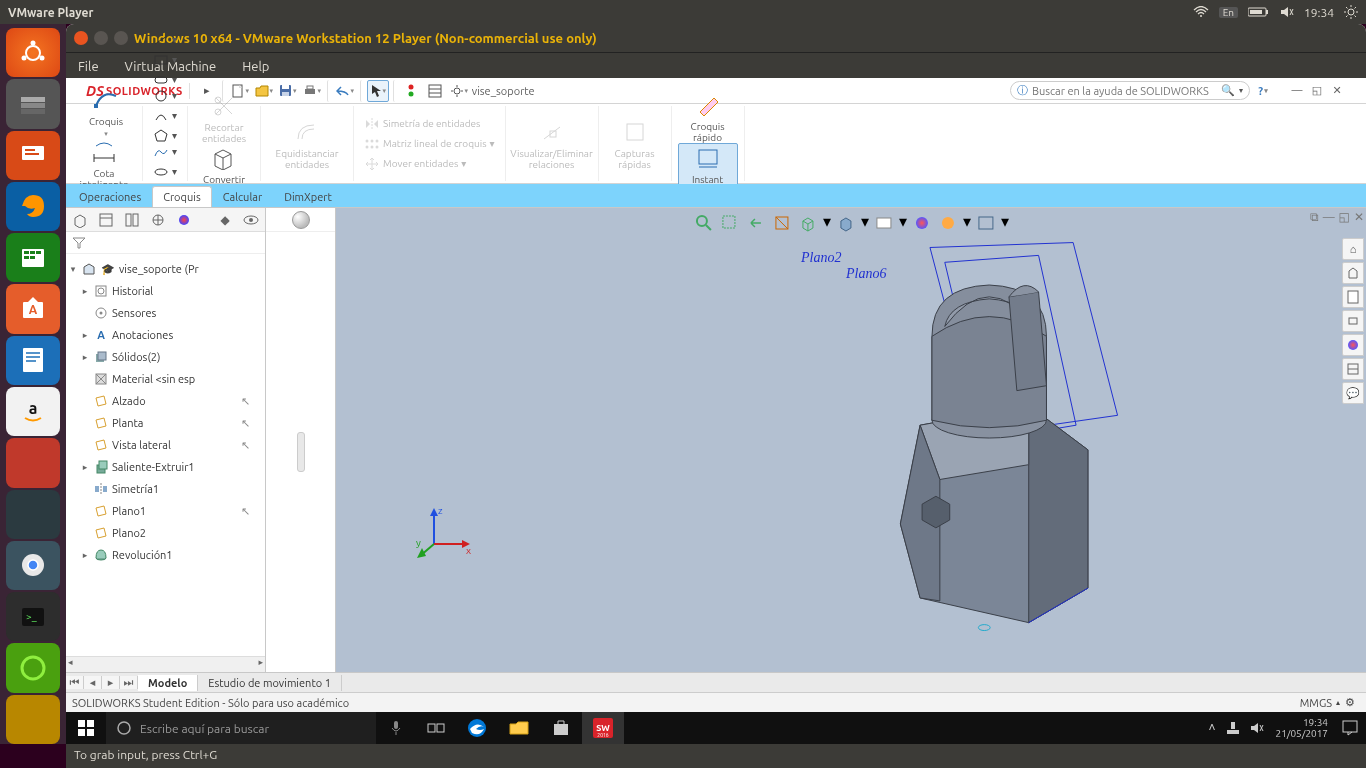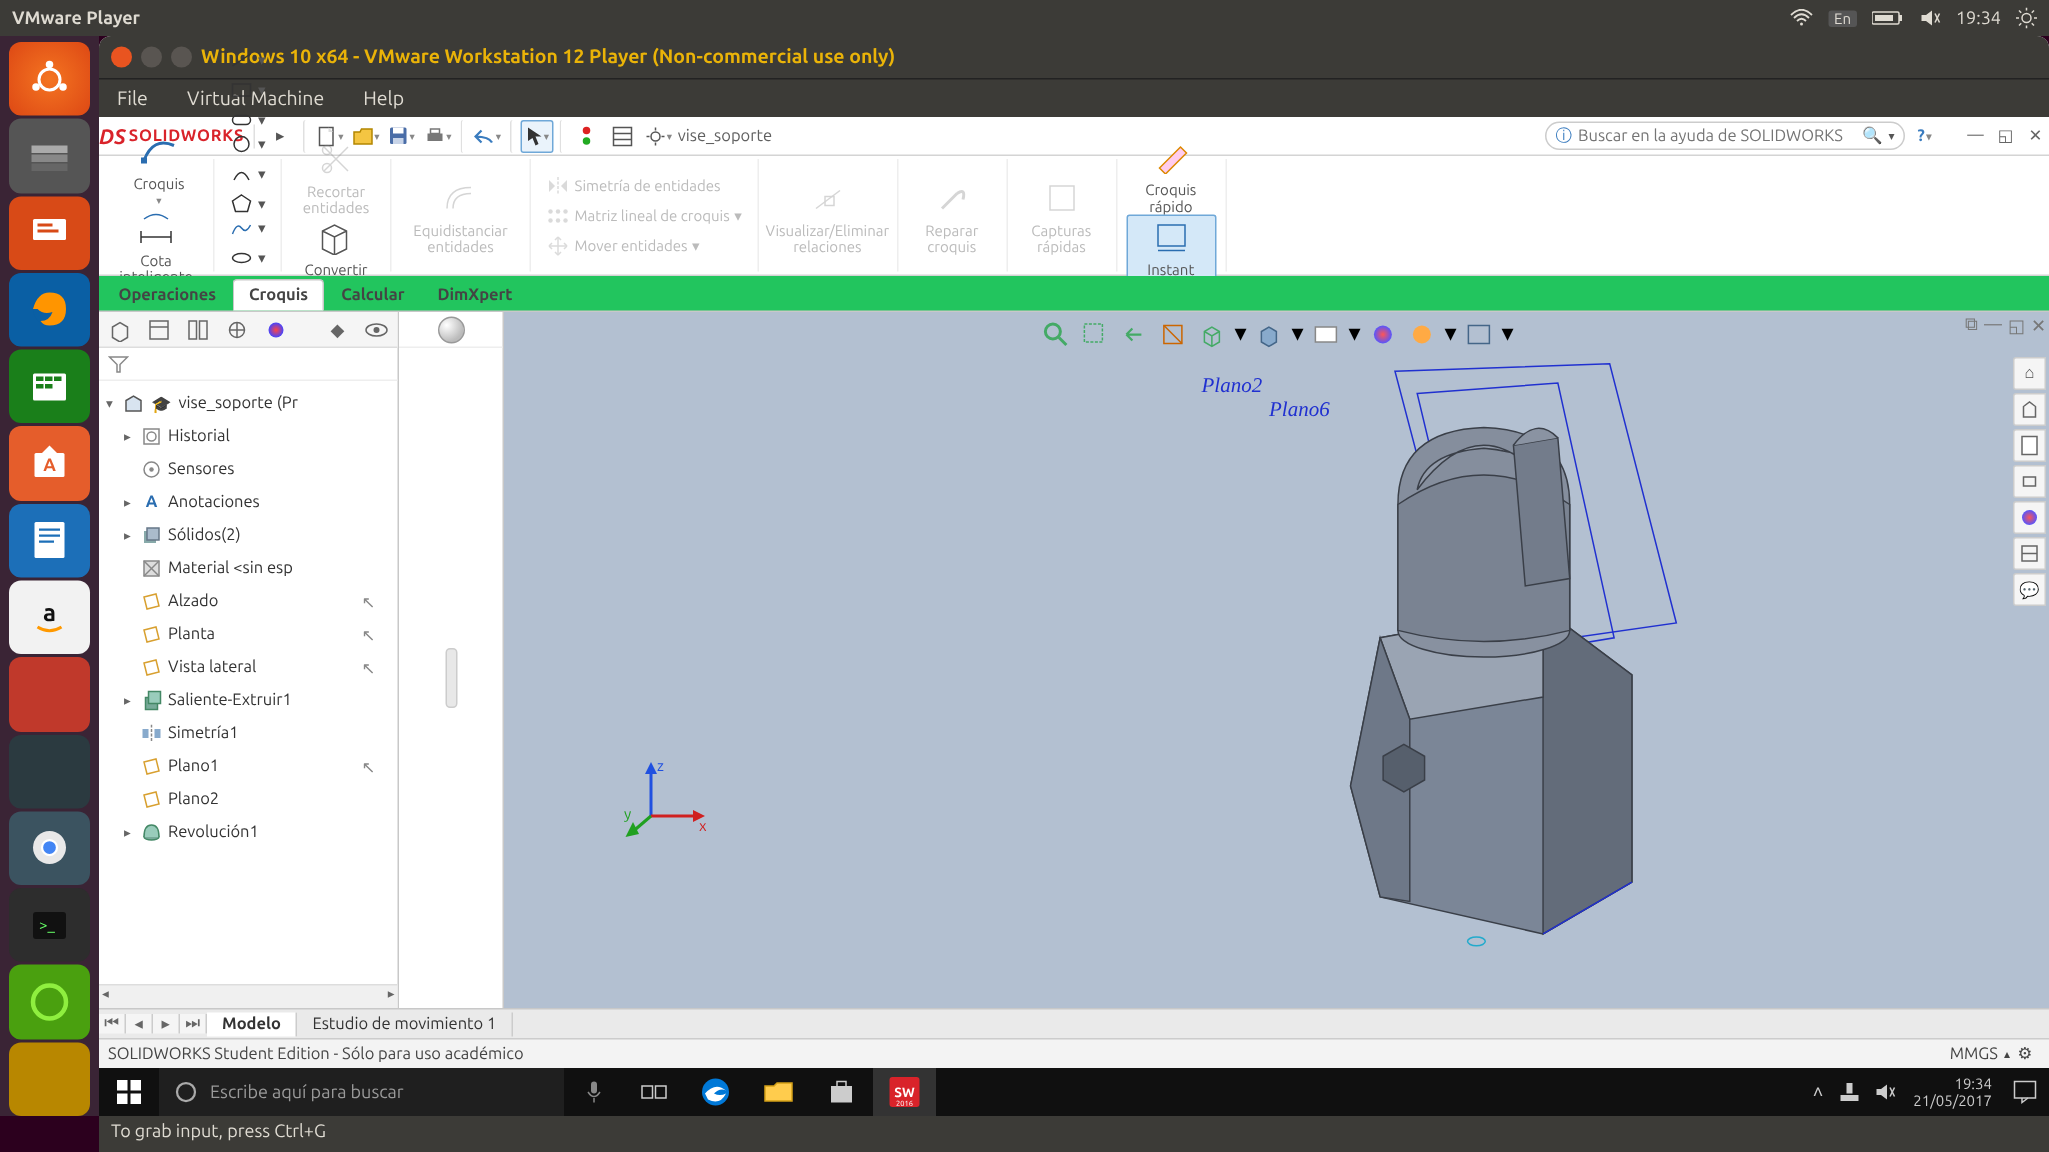--- a/index.html
+++ b/index.html
@@ -44,21 +44,21 @@
 .vm-title { font-weight: bold; }
 
 
 .vm-menubar { height: 26px; background: #3c3b37; color: #dfdbd2; display: flex; align-items: center; padding: 0 6px; font-size: 13px; gap: 14px; border-top: 1px solid #222; }
 .vm-menubar span { padding: 4px 6px; }
 
 
 .sw-window { flex: 1; display: flex; flex-direction: column; background: #fff; }
 
 
-.sw-topbar { height: 26px; background: #fff; border-bottom: 1px solid #d4d4d4; display: flex; align-items: center; padding: 0 0; font-size: 11px; color: #555; gap: 2px; }
+.sw-topbar { height: 26px; background: #fff; border-bottom: 1px solid #d4d4d4; display: flex; align-items: center; padding: 0 20px; font-size: 11px; color: #555; gap: 2px; }
 .sw-logo { display:flex; align-items:center; gap:2px; padding-right:6px; border-right:1px solid #e0e0e0; margin-right:4px;}
 .sw-logo-ds { color:#d9232a; font-weight:bold; font-style:italic; font-size:14px; }
 .sw-logo-text { color:#d9232a; font-weight:bold; letter-spacing:0.5px; font-size:11px;}
 .qa-btn { width: 22px; height: 22px; display:inline-flex; align-items:center; justify-content:center; color:#555; border-radius:2px; }
 .qa-btn.sep { border-left:1px solid #e0e0e0; margin-left:2px; padding-left:4px; width:auto; }
 .qa-dd::after { content:"▾"; font-size:7px; color:#888; margin-left:1px; }
 .sw-doc-title { flex:1; color:#606060; }
 .sw-search { display:flex; align-items:center; border:1px solid #ccc; border-radius:10px; padding:1px 6px; width:240px; gap:4px; background:#fff;}
 .sw-search input { border:none; outline:none; font-size:11px; flex:1; background:transparent; }
 .sw-wincontrols { display:flex; gap:2px; margin-left:12px; color:#666; }
@@ -73,21 +73,21 @@
 .rg-label { font-size:10px; color:#555; text-align:center; line-height:11px; }
 .rg-big.disabled .rg-label, .rib-line.disabled { color:#bbb; }
 .rg-big.disabled svg { opacity:0.35; }
 .rg-big.active { background:#d4e8f8; border:1px solid #6fa8d8; border-radius:2px;}
 .rib-col { display:flex; flex-direction:column; gap:4px; justify-content:center; padding:0 4px;}
 .rib-line { display:flex; align-items:center; gap:3px; font-size:10px; color:#555; }
 .rib-line.disabled svg{opacity:0.3;}
 .mini-ico { width:16px; height:16px; display:inline-flex; align-items:center; justify-content:center; }
 
 
-.cm-tabs { height:24px; background:#22c55e; border-bottom:1px solid #c8c8c8; display:flex; align-items:flex-end; font-size:11px; padding-left:2px;font-weight:bold; }
+.cm-tabs { height:24px; background:#7dd3fc; border-bottom:1px solid #c8c8c8; display:flex; align-items:flex-end; font-size:11px; padding-left:2px; }
 .cm-tab { padding:4px 10px; color:#444; border:1px solid transparent; border-bottom:none; }
 .cm-tab.active { background:#fff; border-color:#c8c8c8; border-radius:3px 3px 0 0; }
 
 
 .sw-main { flex:1; display:flex; position:relative; background:#b3c0d1; }
 
 
 .fm-panel { width:200px; background:#fff; border-right:1px solid #c8c8c8; display:flex; flex-direction:column; }
 .fm-tabs { height:24px; background:#f5f5f5; border-bottom:1px solid #ddd; display:flex; align-items:center; gap:6px; padding:0 4px;}
 .fm-tab-ico { width:20px; height:20px; display:flex; align-items:center; justify-content:center; color:#666; font-size:12px;}
@@ -572,31 +572,20 @@
               </svg>
             </span>
           <span class="rg-label" style="white-space:pre-line;">Visualizar/Eliminar
 relaciones</span>
         </div>
       </div>
       <div class="ribbon-group">
         <div class="rg-big disabled">
           <span class="rg-icon">
               <svg width="22" height="22">
-                <path d="M4 18 L14 8 M14 8 Q20 4 18 12" stroke="#888" fill="none" stroke-width="2"></path>
-              </svg>
-            </span>
-          <span class="rg-label" style="white-space:pre-line;">Reparar
-croquis</span>
-        </div>
-      </div>
-      <div class="ribbon-group">
-        <div class="rg-big disabled">
-          <span class="rg-icon">
-              <svg width="22" height="22">
                 <rect x="3" y="3" width="16" height="16" stroke="#888" fill="none"></rect>
               </svg>
             </span>
           <span class="rg-label" style="white-space:pre-line;">Capturas
 rápidas</span>
         </div>
       </div>
       <div class="ribbon-group">
         <div class="rg-big">
           <span class="rg-icon">

